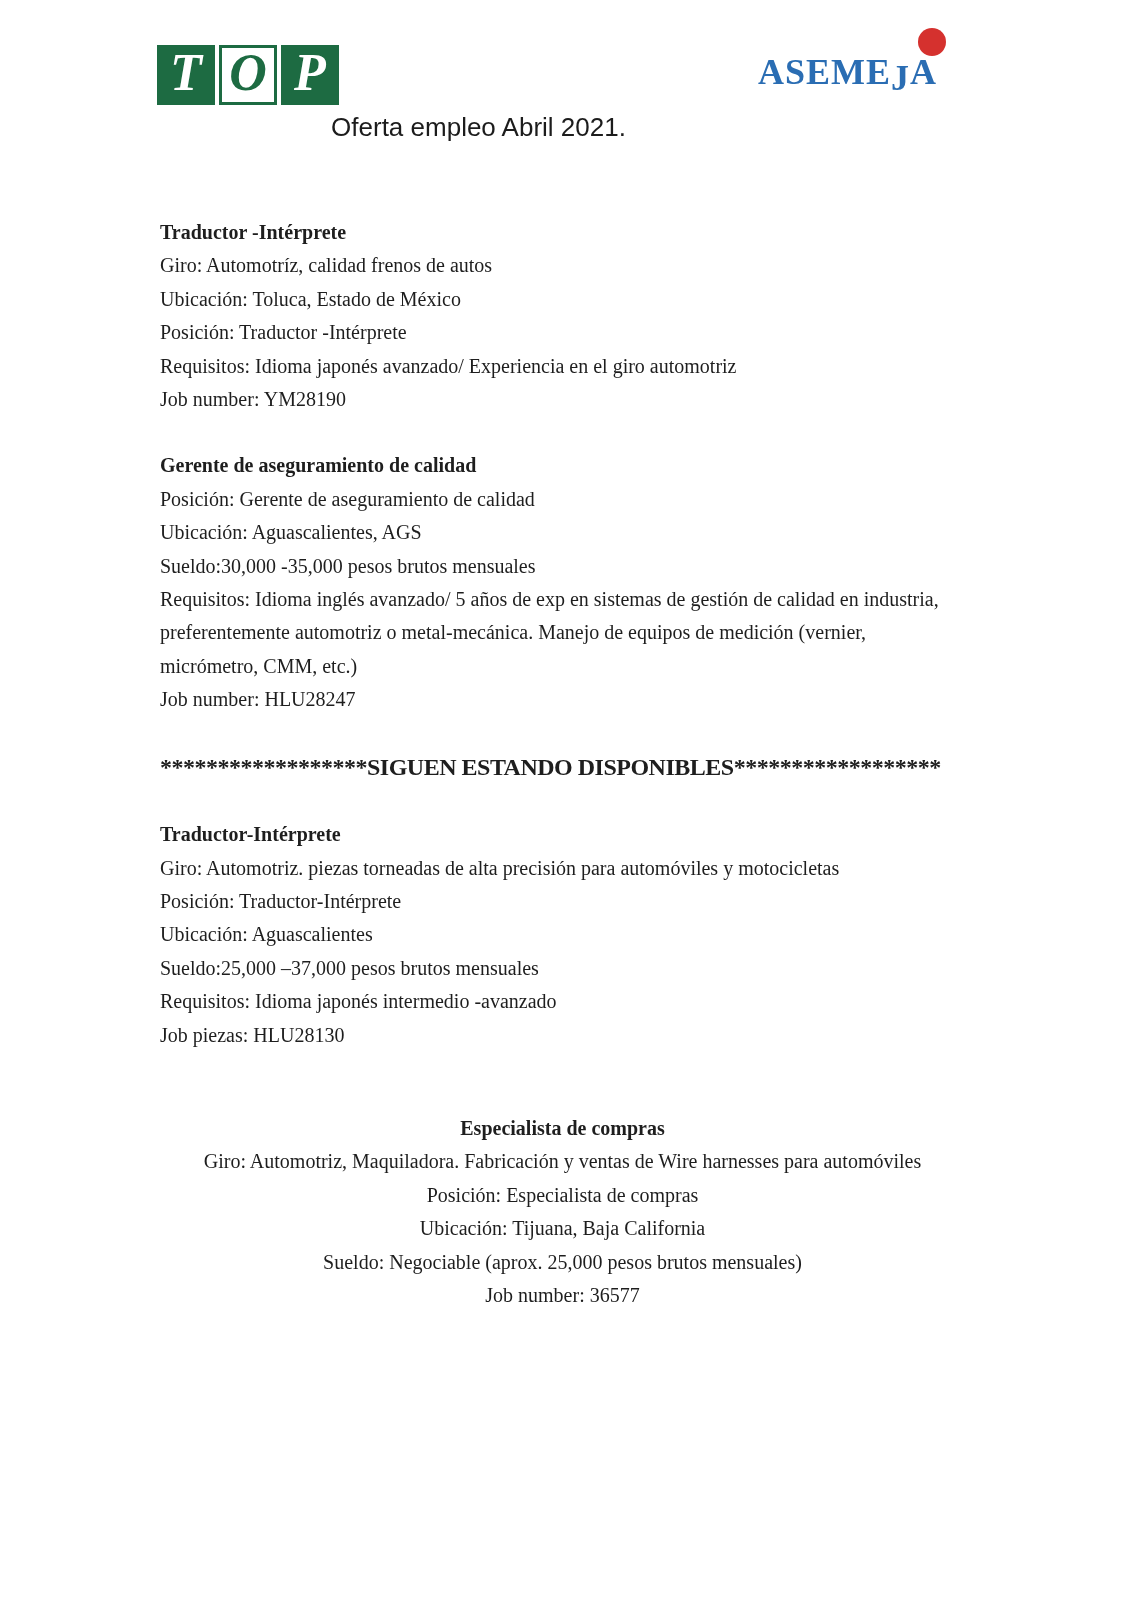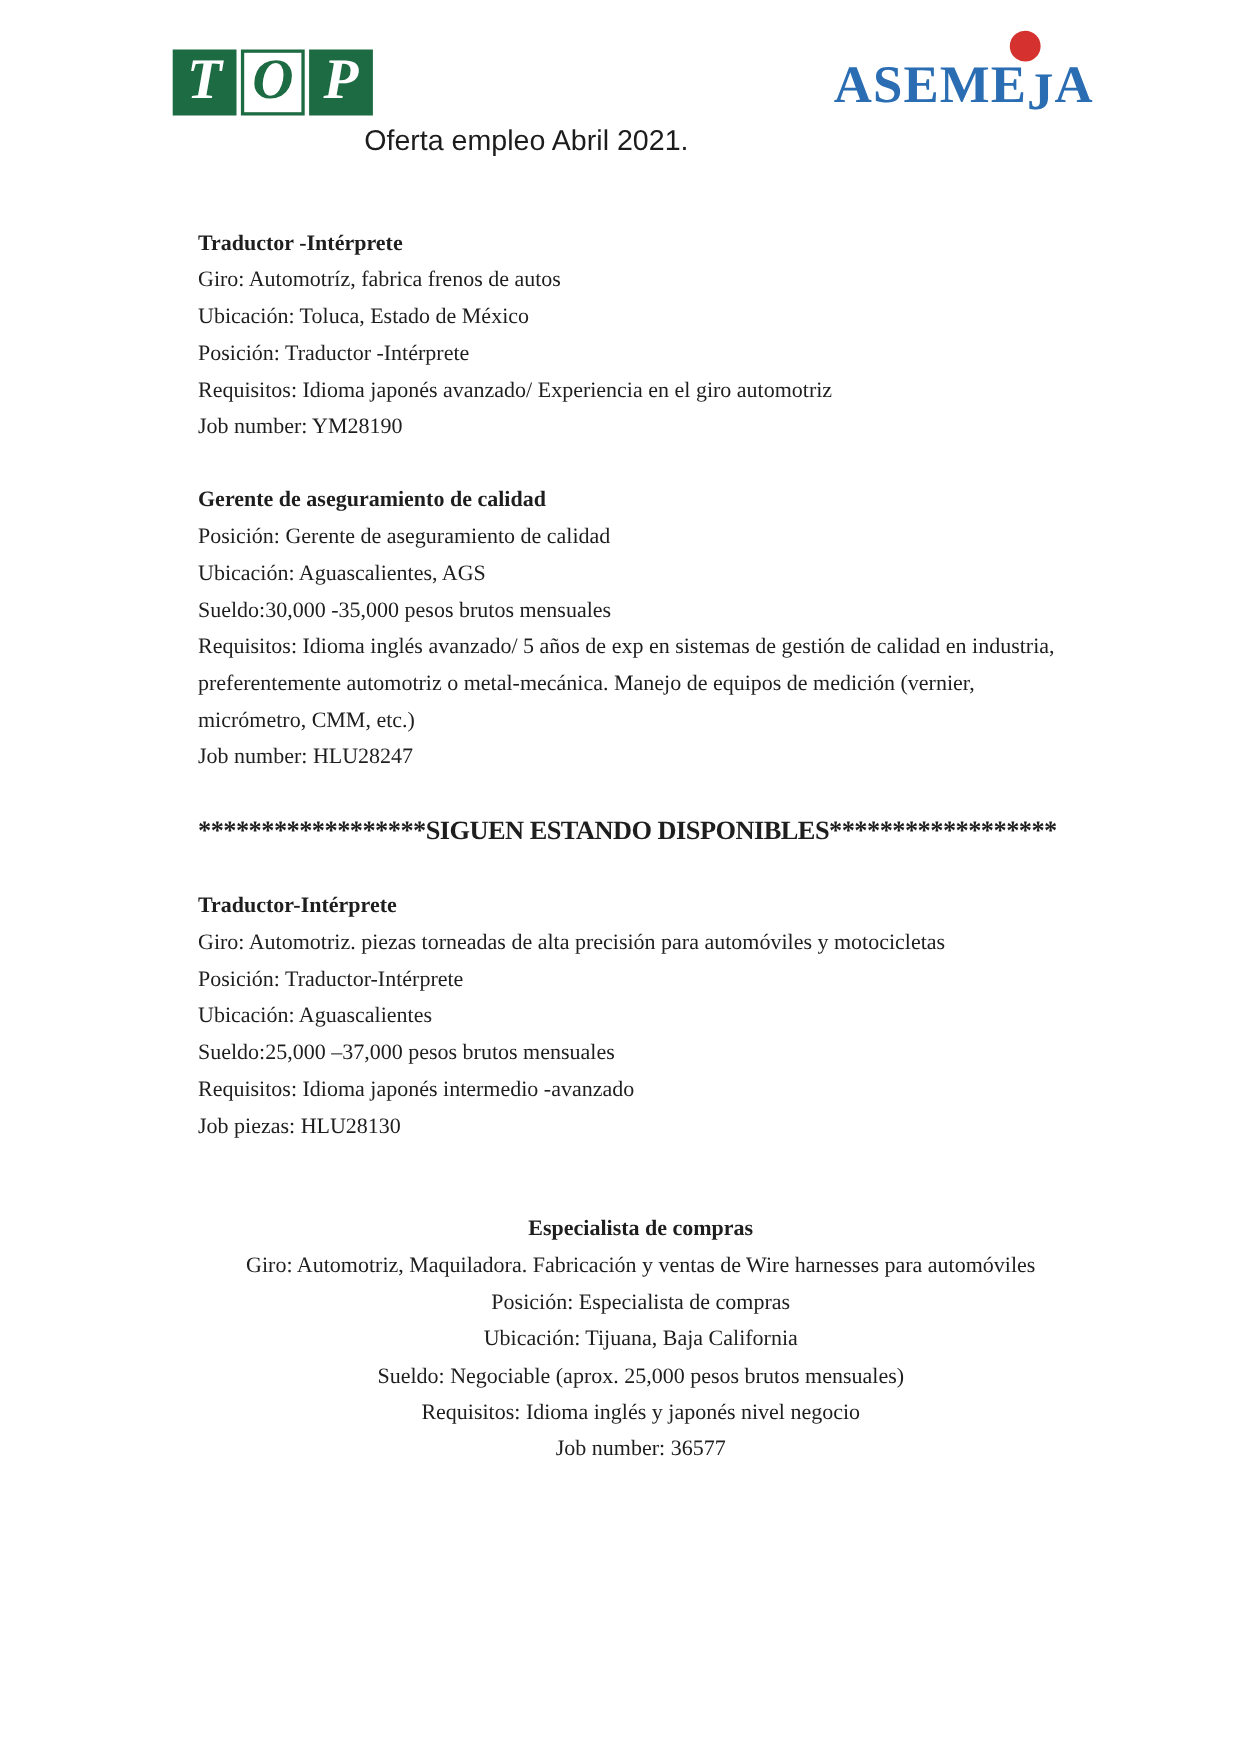--- a/index.html
+++ b/index.html
@@ -30,21 +30,21 @@
   .top-tile.white{background:#ffffff;color:#1d6b42;border:3px solid #1d6b42;}
 
   .asemeja-logo{
     position:absolute;left:746px;top:28px;
     width:240px;height:90px;
   }
   .asemeja-text{
     position:absolute;left:12px;top:26px;
     font-family:"Liberation Serif", serif;
     font-weight:bold;
-    font-size:48px;line-height:1;
+    font-size:36px;line-height:1;
     letter-spacing:1px;
     color:#2a6db3;
     white-space:nowrap;
   }
   .asemeja-j{
     display:inline-block;
     transform:translateY(6px);
   }
   .asemeja-dot{
     position:absolute;
@@ -59,23 +59,22 @@
     transform:translateX(-87px);
     text-align:center;
     font-family:"Liberation Sans", sans-serif;
     font-size:26px;line-height:34px;
     color:#1c1c1c;
     margin:0;font-weight:normal;
   }
 
   
   .content{
-    position:absolute;left:160px;top:205px;
+    position:absolute;left:160px;top:216px;
     width:805px;
-    margin-left:20px;
   }
   .job-title{
     margin:0;
     font-size:20px;line-height:33.4px;
     font-weight:bold;
   }
   .job-line{
     margin:0;
     font-size:20px;line-height:33.4px;
   }
@@ -111,21 +110,21 @@
     <div class="asemeja-dot"></div>
     <div class="asemeja-text"><span>ASEME</span><span class="asemeja-j">J</span><span>A</span></div>
   </div>
 
   <h1 class="doc-title">Oferta empleo Abril 2021.</h1>
 
   <div class="content">
 
     <section class="job" id="s1">
       <h2 class="job-title">Traductor -Intérprete</h2>
-      <p class="job-line">Giro: Automotríz, fabrica frenos de autos</p>
+      <p class="job-line">Giro: Automotríz, calidad frenos de autos</p>
       <p class="job-line">Ubicación: Toluca, Estado de México</p>
       <p class="job-line">Posición: Traductor -Intérprete</p>
       <p class="job-line">Requisitos: Idioma japonés avanzado/ Experiencia en el giro automotriz</p>
       <p class="job-line">Job number: YM28190</p>
     </section>
 
     <section class="job" id="s2">
       <h2 class="job-title">Gerente de aseguramiento de calidad</h2>
       <p class="job-line">Posición: Gerente de aseguramiento de calidad</p>
       <p class="job-line">Ubicación: Aguascalientes, AGS</p>
@@ -145,18 +144,17 @@
       <p class="job-line">Requisitos: Idioma japonés intermedio -avanzado</p>
       <p class="job-line">Job piezas: HLU28130</p>
     </section>
 
     <section class="job" id="s4">
       <h2 class="job-title">Especialista de compras</h2>
       <p class="job-line">Giro: Automotriz, Maquiladora. Fabricación y ventas de Wire harnesses para automóviles</p>
       <p class="job-line">Posición: Especialista de compras</p>
       <p class="job-line">Ubicación: Tijuana, Baja California</p>
       <p class="job-line">Sueldo: Negociable (aprox. 25,000 pesos brutos mensuales)</p>
-      <p class="job-line">Requisitos: Idioma inglés y japonés nivel negocio</p>
       <p class="job-line">Job number: 36577</p>
     </section>
 
   </div>
 </div>
 
 </body></html>

